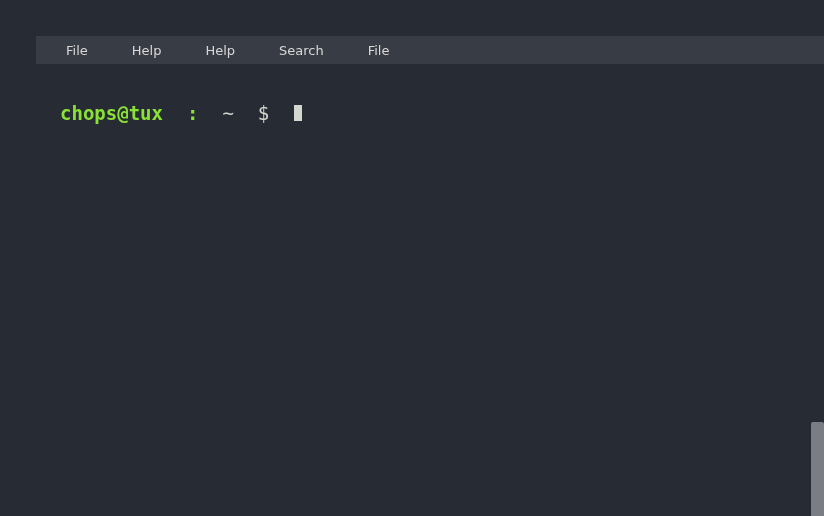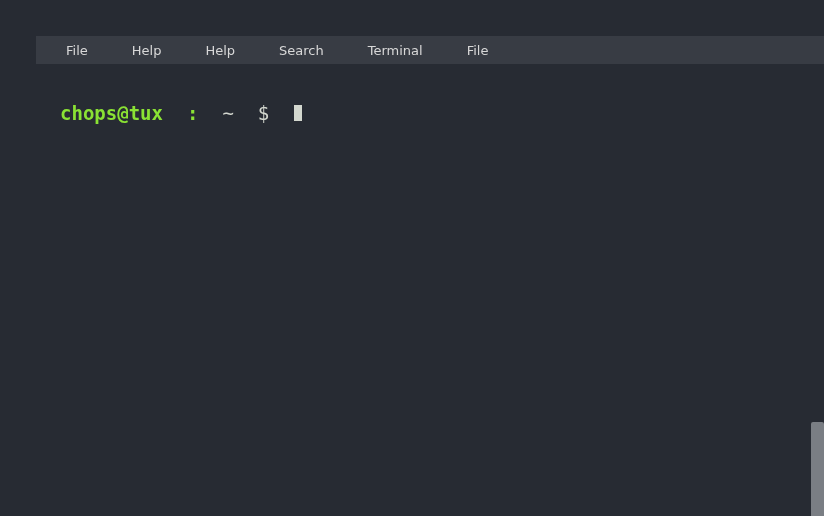--- a/index.html
+++ b/index.html
@@ -85,21 +85,20 @@
     }
   </style>
 </head>
 <body>
 
 <div class="menubar">
   <div class="menu-item">File</div>
   <div class="menu-item">Help</div>
   <div class="menu-item">Help</div>
   <div class="menu-item">Search</div>
-  <div class="menu-item">Terminal</div>
   <div class="menu-item">File</div>
 </div>
 
 <div class="terminal-area">
   <div class="prompt-line">
     <span class="prompt-userhost">chops@tux</span><span class="prompt-colon">:</span><span class="prompt-path">~</span><span class="prompt-dollar">$ </span><span class="cursor"></span>
   </div>
 </div>
 
 <div class="scrollbar">

